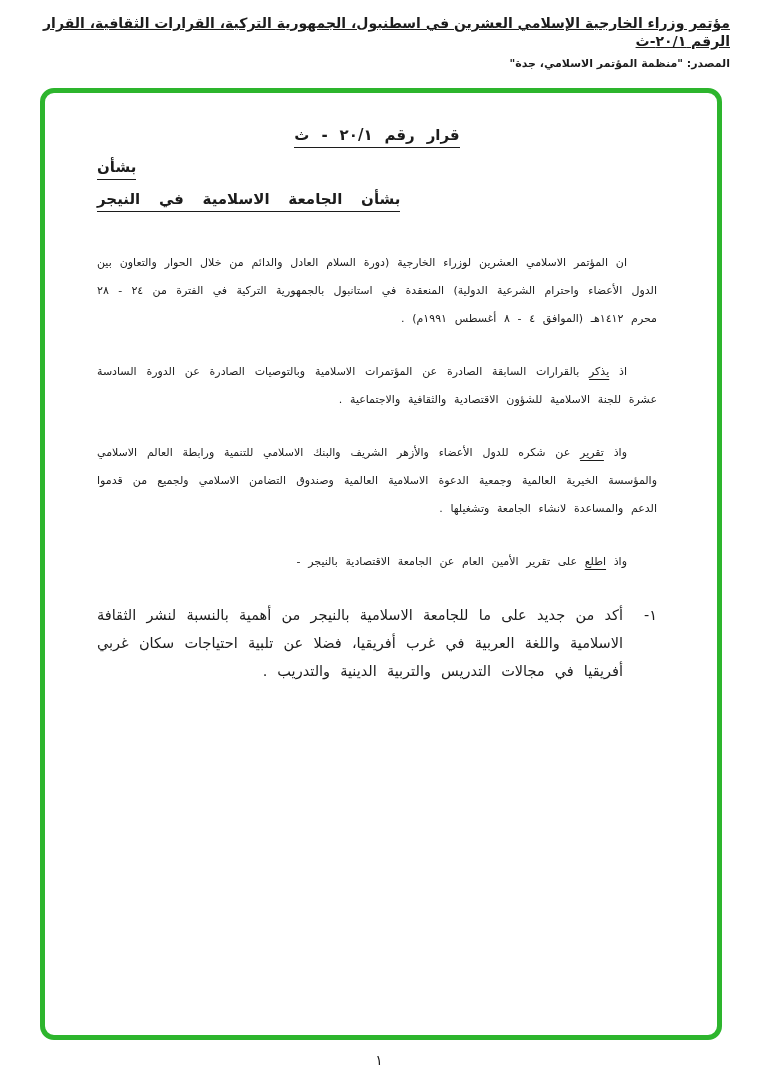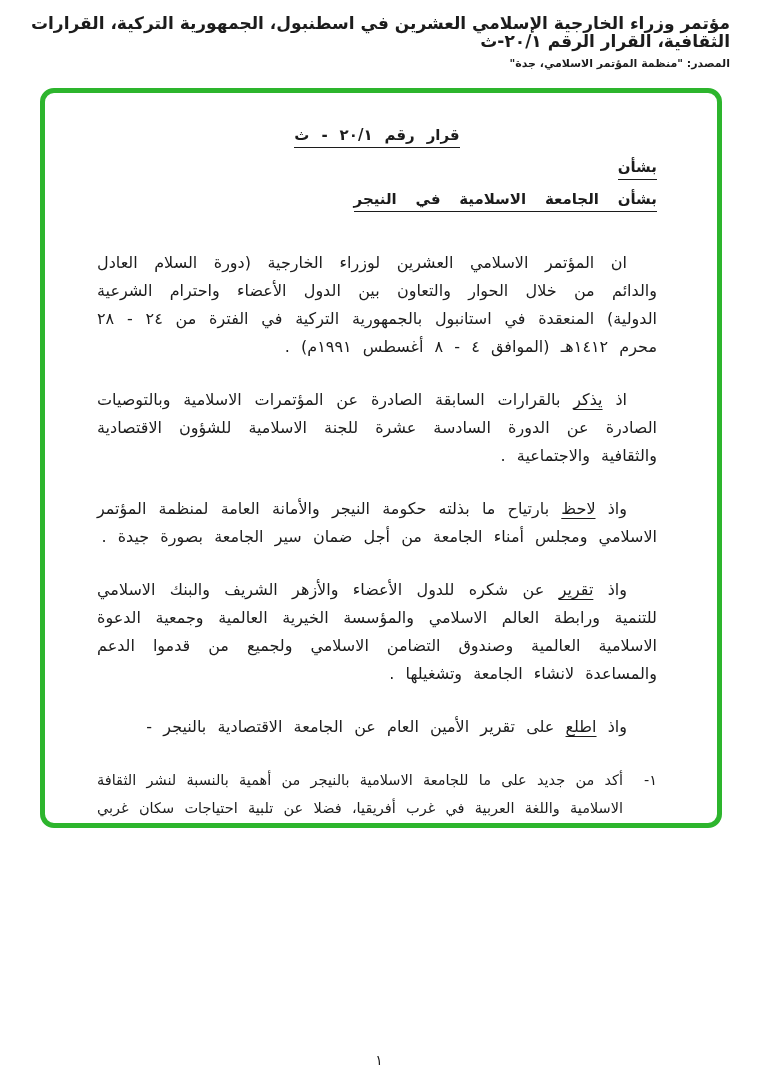--- a/index.html
+++ b/index.html
@@ -14,54 +14,55 @@
   }
 
   .header {
     position:absolute;
     top:14px;
     right:28px;
     left:28px;
     text-align:right;
   }
   .header-line1 {
-    font-size:17px;
+    font-size:14px;
     font-weight:bold;
     line-height:18px;
+    text-decoration:underline;
   }
   .header-line2 {
     font-size:11px;
     font-weight:bold;
     margin-top:7px;
   }
 
   .frame {
     position:absolute;
     top:88px;
     left:40px;
     width:682px;
-    height:740px;
+    height:952px;
     border:5px solid #2db52d;
     border-radius:14px;
     padding:26px 60px 0 52px;
     overflow:hidden;
     background:#ffffff;
   }
 
   .title-line { line-height:32px; font-size:15px; font-weight:bold; }
   .t-center { text-align:center; word-spacing:0.45em; }
-  .t-right  { text-align:right; word-spacing:0.45em; }
+  .t-right  { text-align:left; word-spacing:0.45em; }
   .t-wide   { word-spacing:0.9em; margin-bottom:34px; }
   .u-title {
     border-bottom:1.5px solid #1c1c1c;
     padding-bottom:3px;
   }
 
   .para {
-    font-size:16px;
+    font-size:11px;
     line-height:28px;
     text-align:justify;
     word-spacing:0.38em;
     text-indent:30px;
     margin-bottom:25px;
   }
   .lead-u {
     text-decoration:underline;
     text-underline-offset:4px;
   }
@@ -105,23 +106,20 @@
   </div>
 
   <p class="para">
     <span>ان المؤتمر الاسلامي العشرين لوزراء الخارجية (دورة السلام العادل والدائم من خلال الحوار والتعاون بين الدول الأعضاء واحترام الشرعية الدولية) المنعقدة في استانبول بالجمهورية التركية في الفترة من ٢٤ - ٢٨ محرم ١٤١٢هـ (الموافق ٤ - ٨ أغسطس ١٩٩١م) .</span>
   </p>
 
   <p class="para">
     <span>اذ </span><span class="lead-u">يذكر</span><span> بالقرارات السابقة الصادرة عن المؤتمرات الاسلامية وبالتوصيات الصادرة عن الدورة السادسة عشرة للجنة الاسلامية للشؤون الاقتصادية والثقافية والاجتماعية .</span>
   </p>
 
-  <p class="para">
-    <span>واذ </span><span class="lead-u">لاحظ</span><span> بارتياح ما بذلته حكومة النيجر والأمانة العامة لمنظمة المؤتمر الاسلامي ومجلس أمناء الجامعة من أجل ضمان سير الجامعة بصورة جيدة .</span>
-  </p>
 
   <p class="para">
     <span>واذ </span><span class="lead-u">تقرير</span><span> عن شكره للدول الأعضاء والأزهر الشريف والبنك الاسلامي للتنمية ورابطة العالم الاسلامي والمؤسسة الخيرية العالمية وجمعية الدعوة الاسلامية العالمية وصندوق التضامن الاسلامي ولجميع من قدموا الدعم والمساعدة لانشاء الجامعة وتشغيلها .</span>
   </p>
 
   <p class="para">
     <span>واذ </span><span class="lead-u">اطلع</span><span> على تقرير الأمين العام عن الجامعة الاقتصادية بالنيجر -</span>
   </p>
 
 

